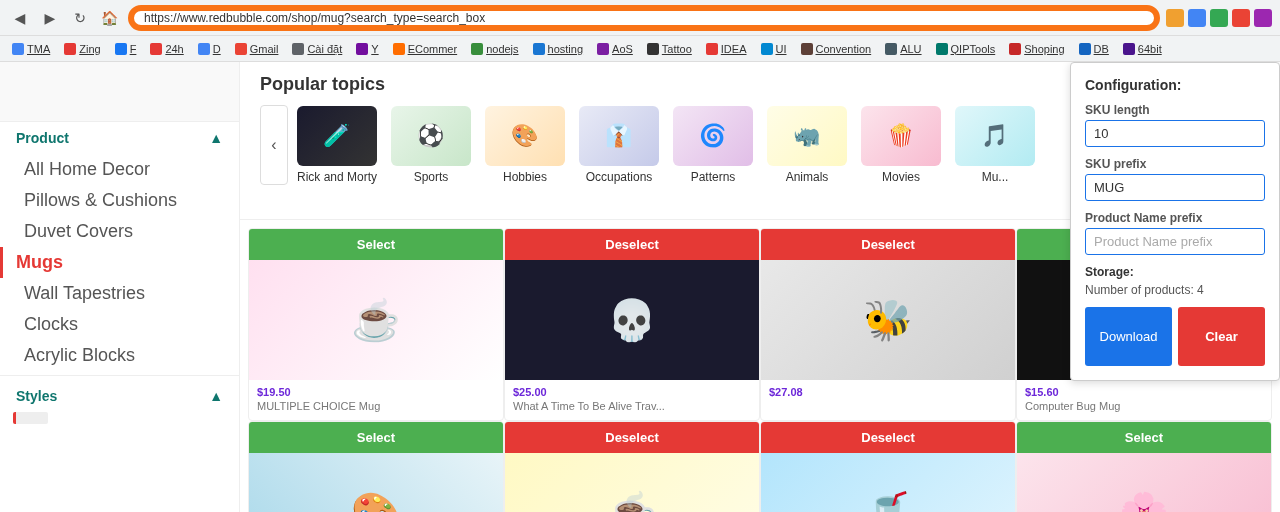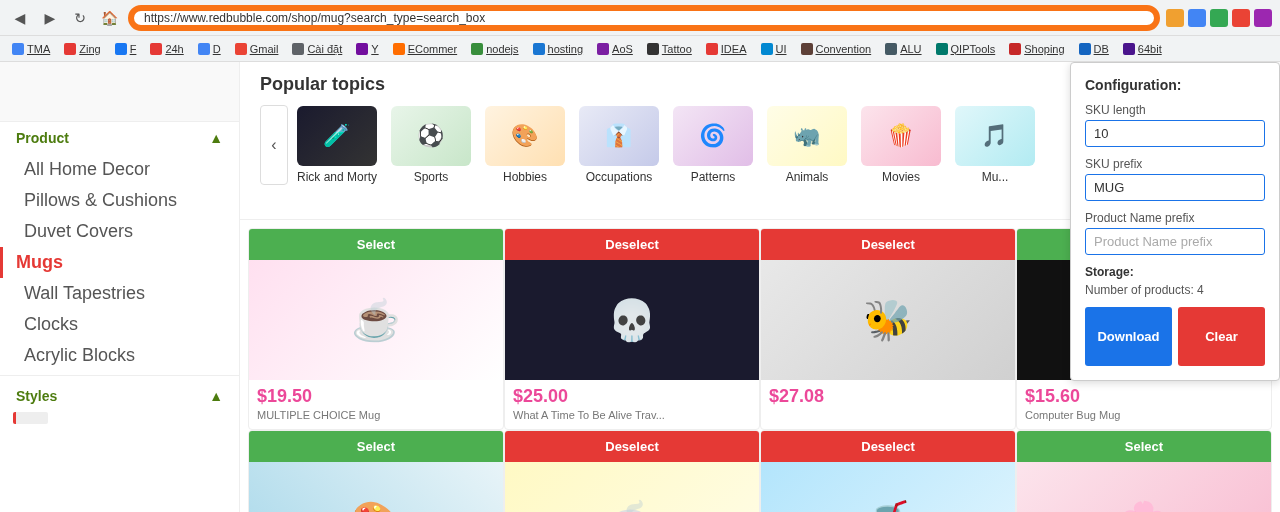--- a/index.html
+++ b/index.html
@@ -78,21 +78,21 @@
       padding: 10px 0;
       overflow-y: auto;
       padding-top: 0;
     }
     .sidebar-section-header {
       display: flex;
       justify-content: space-between;
       align-items: center;
       font-weight: bold;
       font-size: 14px;
-      color: #4d7c0f;
+      color: #0f766e;
       padding: 8px 16px;
       cursor: pointer;
     }
     .sidebar-item {
       padding: 5px 24px;
       color: #555;
       cursor: pointer;
       font-size: 18px;
     }
     .sidebar-item.active { color: #e53935; border-left: 3px solid #e53935; padding-left: 13px; font-weight: bold; }
@@ -183,22 +183,22 @@
     .product-image {
       width: 100%;
       height: 120px;
       display: flex; align-items: center; justify-content: center;
       background: #f9f9f9;
       font-size: 40px;
     }
     .product-info { padding: 6px 8px 8px; }
     .product-price {
       font-weight: bold;
-      font-size: 18px;
-      color: #ec4899;
+      font-size: 11px;
+      color: #6d28d9;
     }
     .product-name {
       font-size: 11px;
       color: #777;
       margin-top: 2px;
       white-space: nowrap;
       overflow: hidden;
       text-overflow: ellipsis;
     }
 
@@ -219,20 +219,21 @@
       font-weight: bold;
       font-size: 14px;
       margin-bottom: 10px;
       color: #333;
     }
     .config-field { margin-bottom: 10px; }
     .config-label {
       font-size: 12px;
       color: #555;
       margin-bottom: 3px;
+      font-weight: bold;
     }
     .config-input {
       width: 100%;
       border: 1px solid #1a73e8;
       border-radius: 3px;
       padding: 5px 8px;
       font-size: 13px;
       color: #333;
       outline: none;
     }
@@ -254,21 +255,21 @@
     }
     .btn-download {
       flex: 1;
       padding: 16px 10px;
       background: #1a73e8;
       color: white;
       border: none;
       border-radius: 3px;
       cursor: pointer;
       font-size: 13px;
-      font-weight: bold;
+      font-weight: normal;
     }
     .btn-clear {
       flex: 1;
       padding: 22px 10px;
       background: #e53935;
       color: white;
       border: none;
       border-radius: 3px;
       cursor: pointer;
       font-size: 13px;

